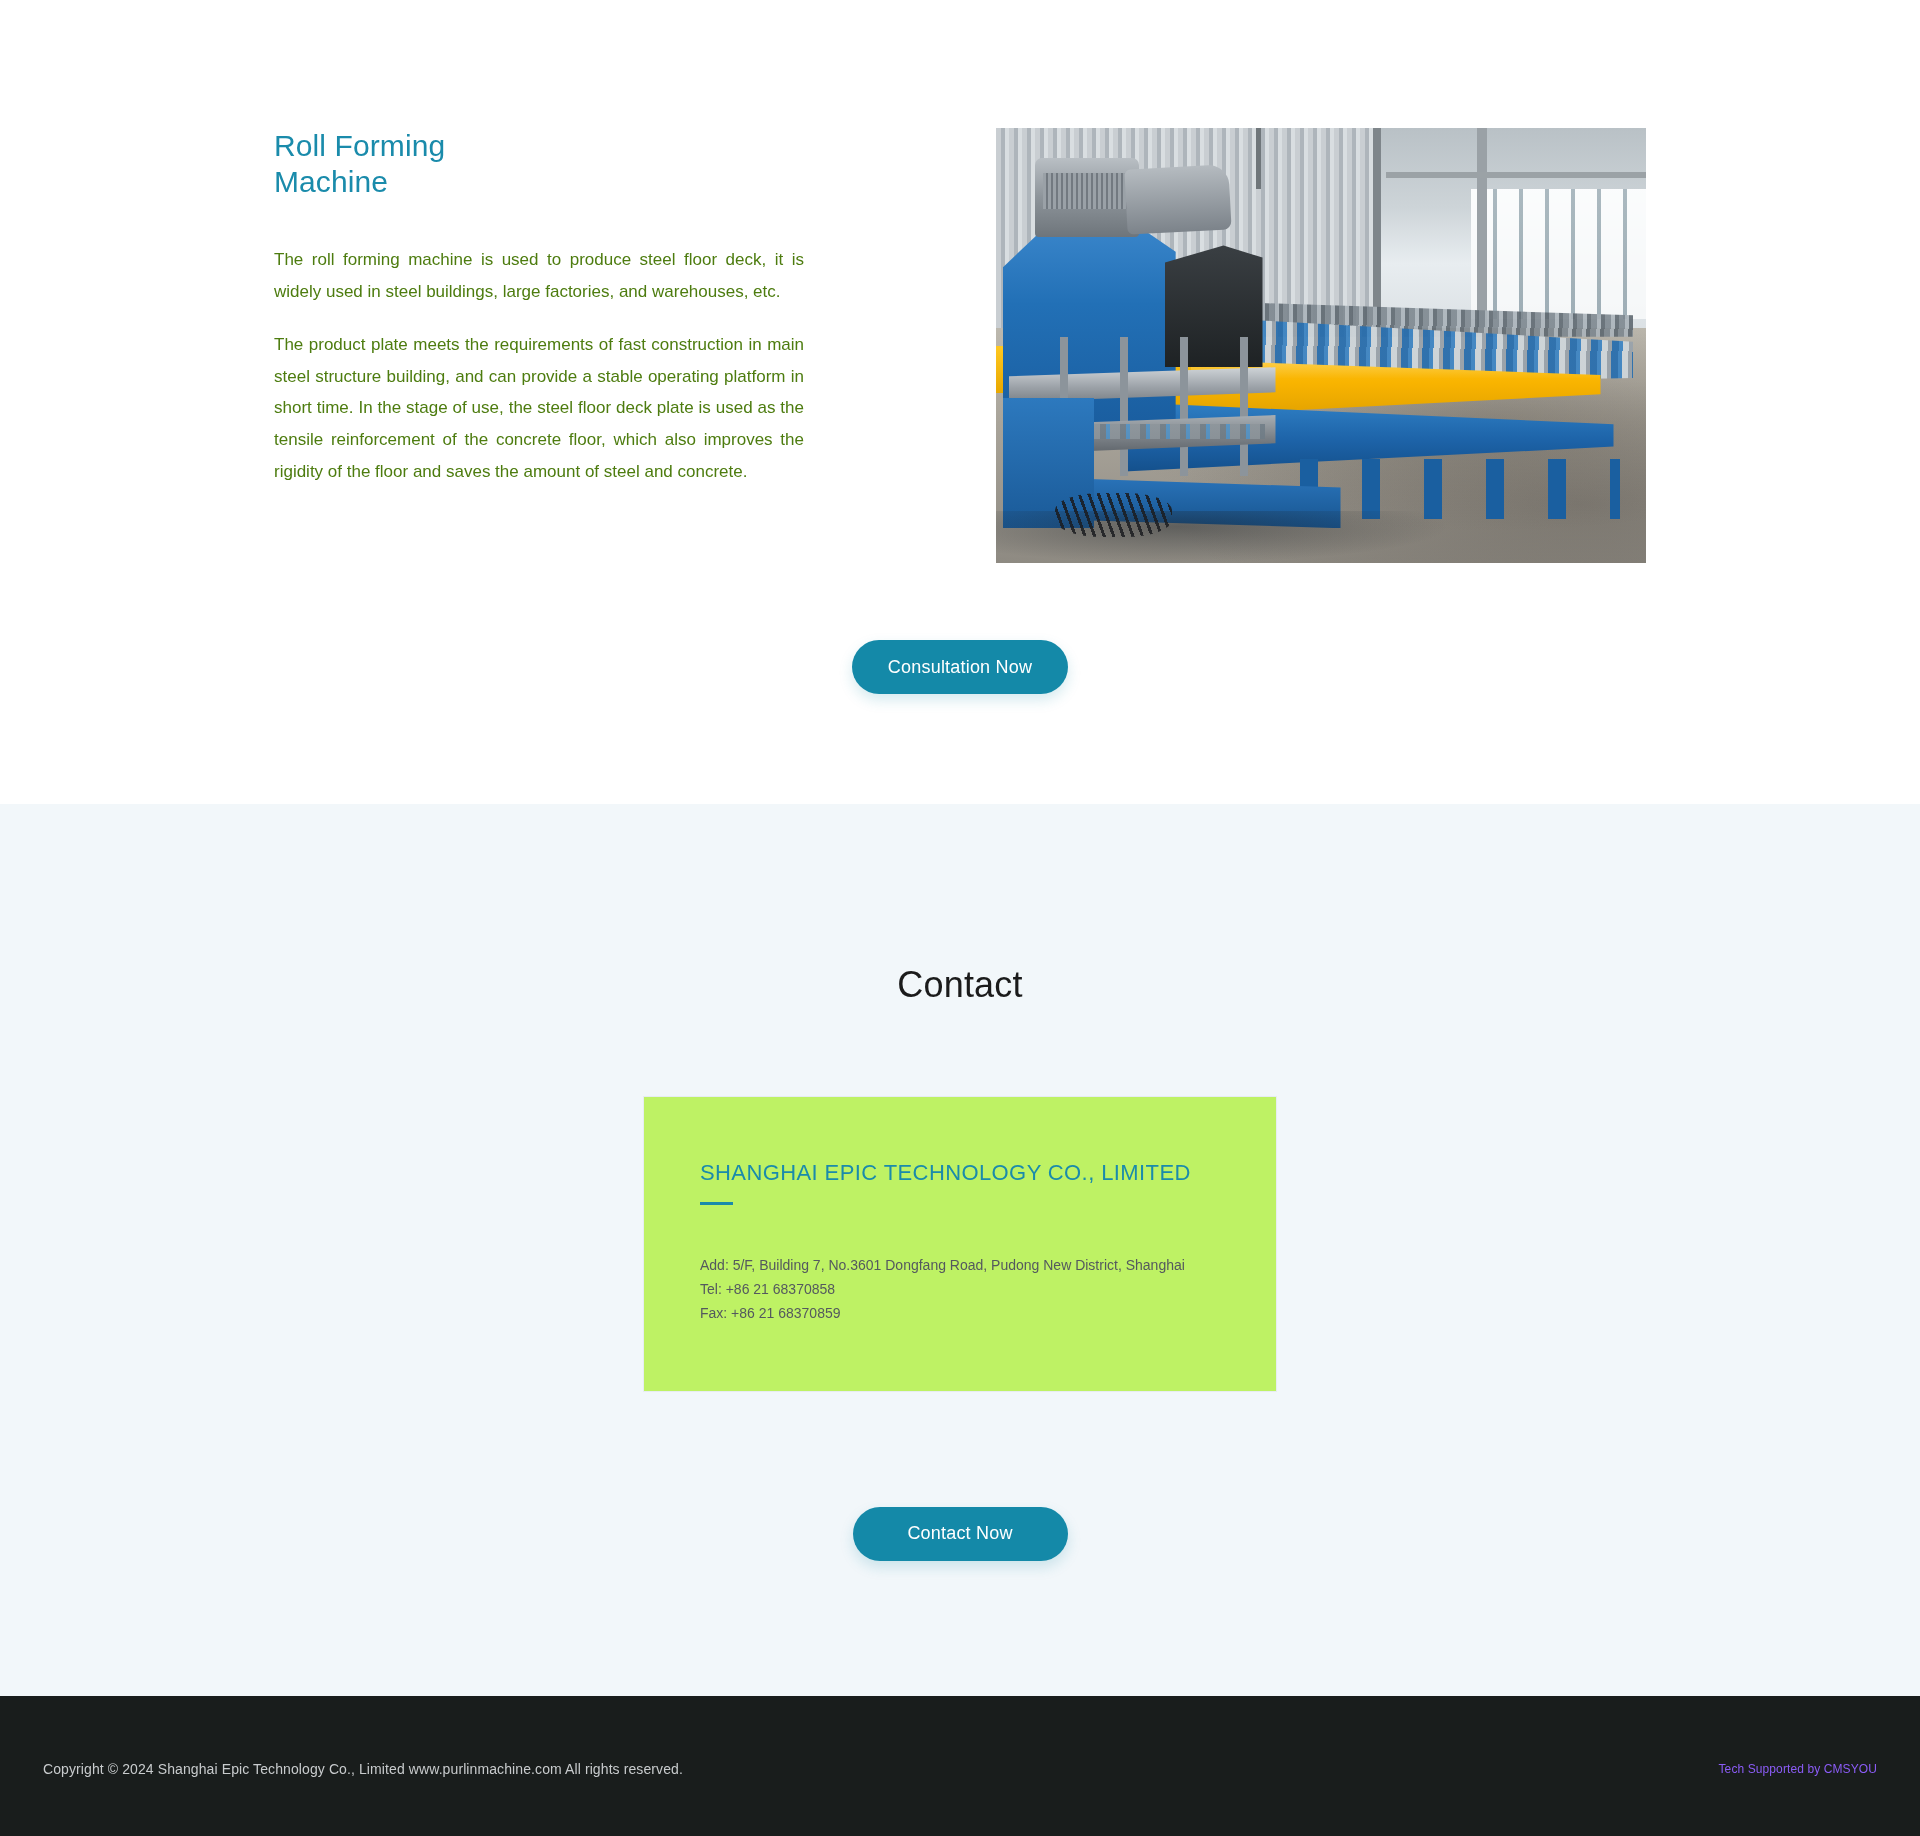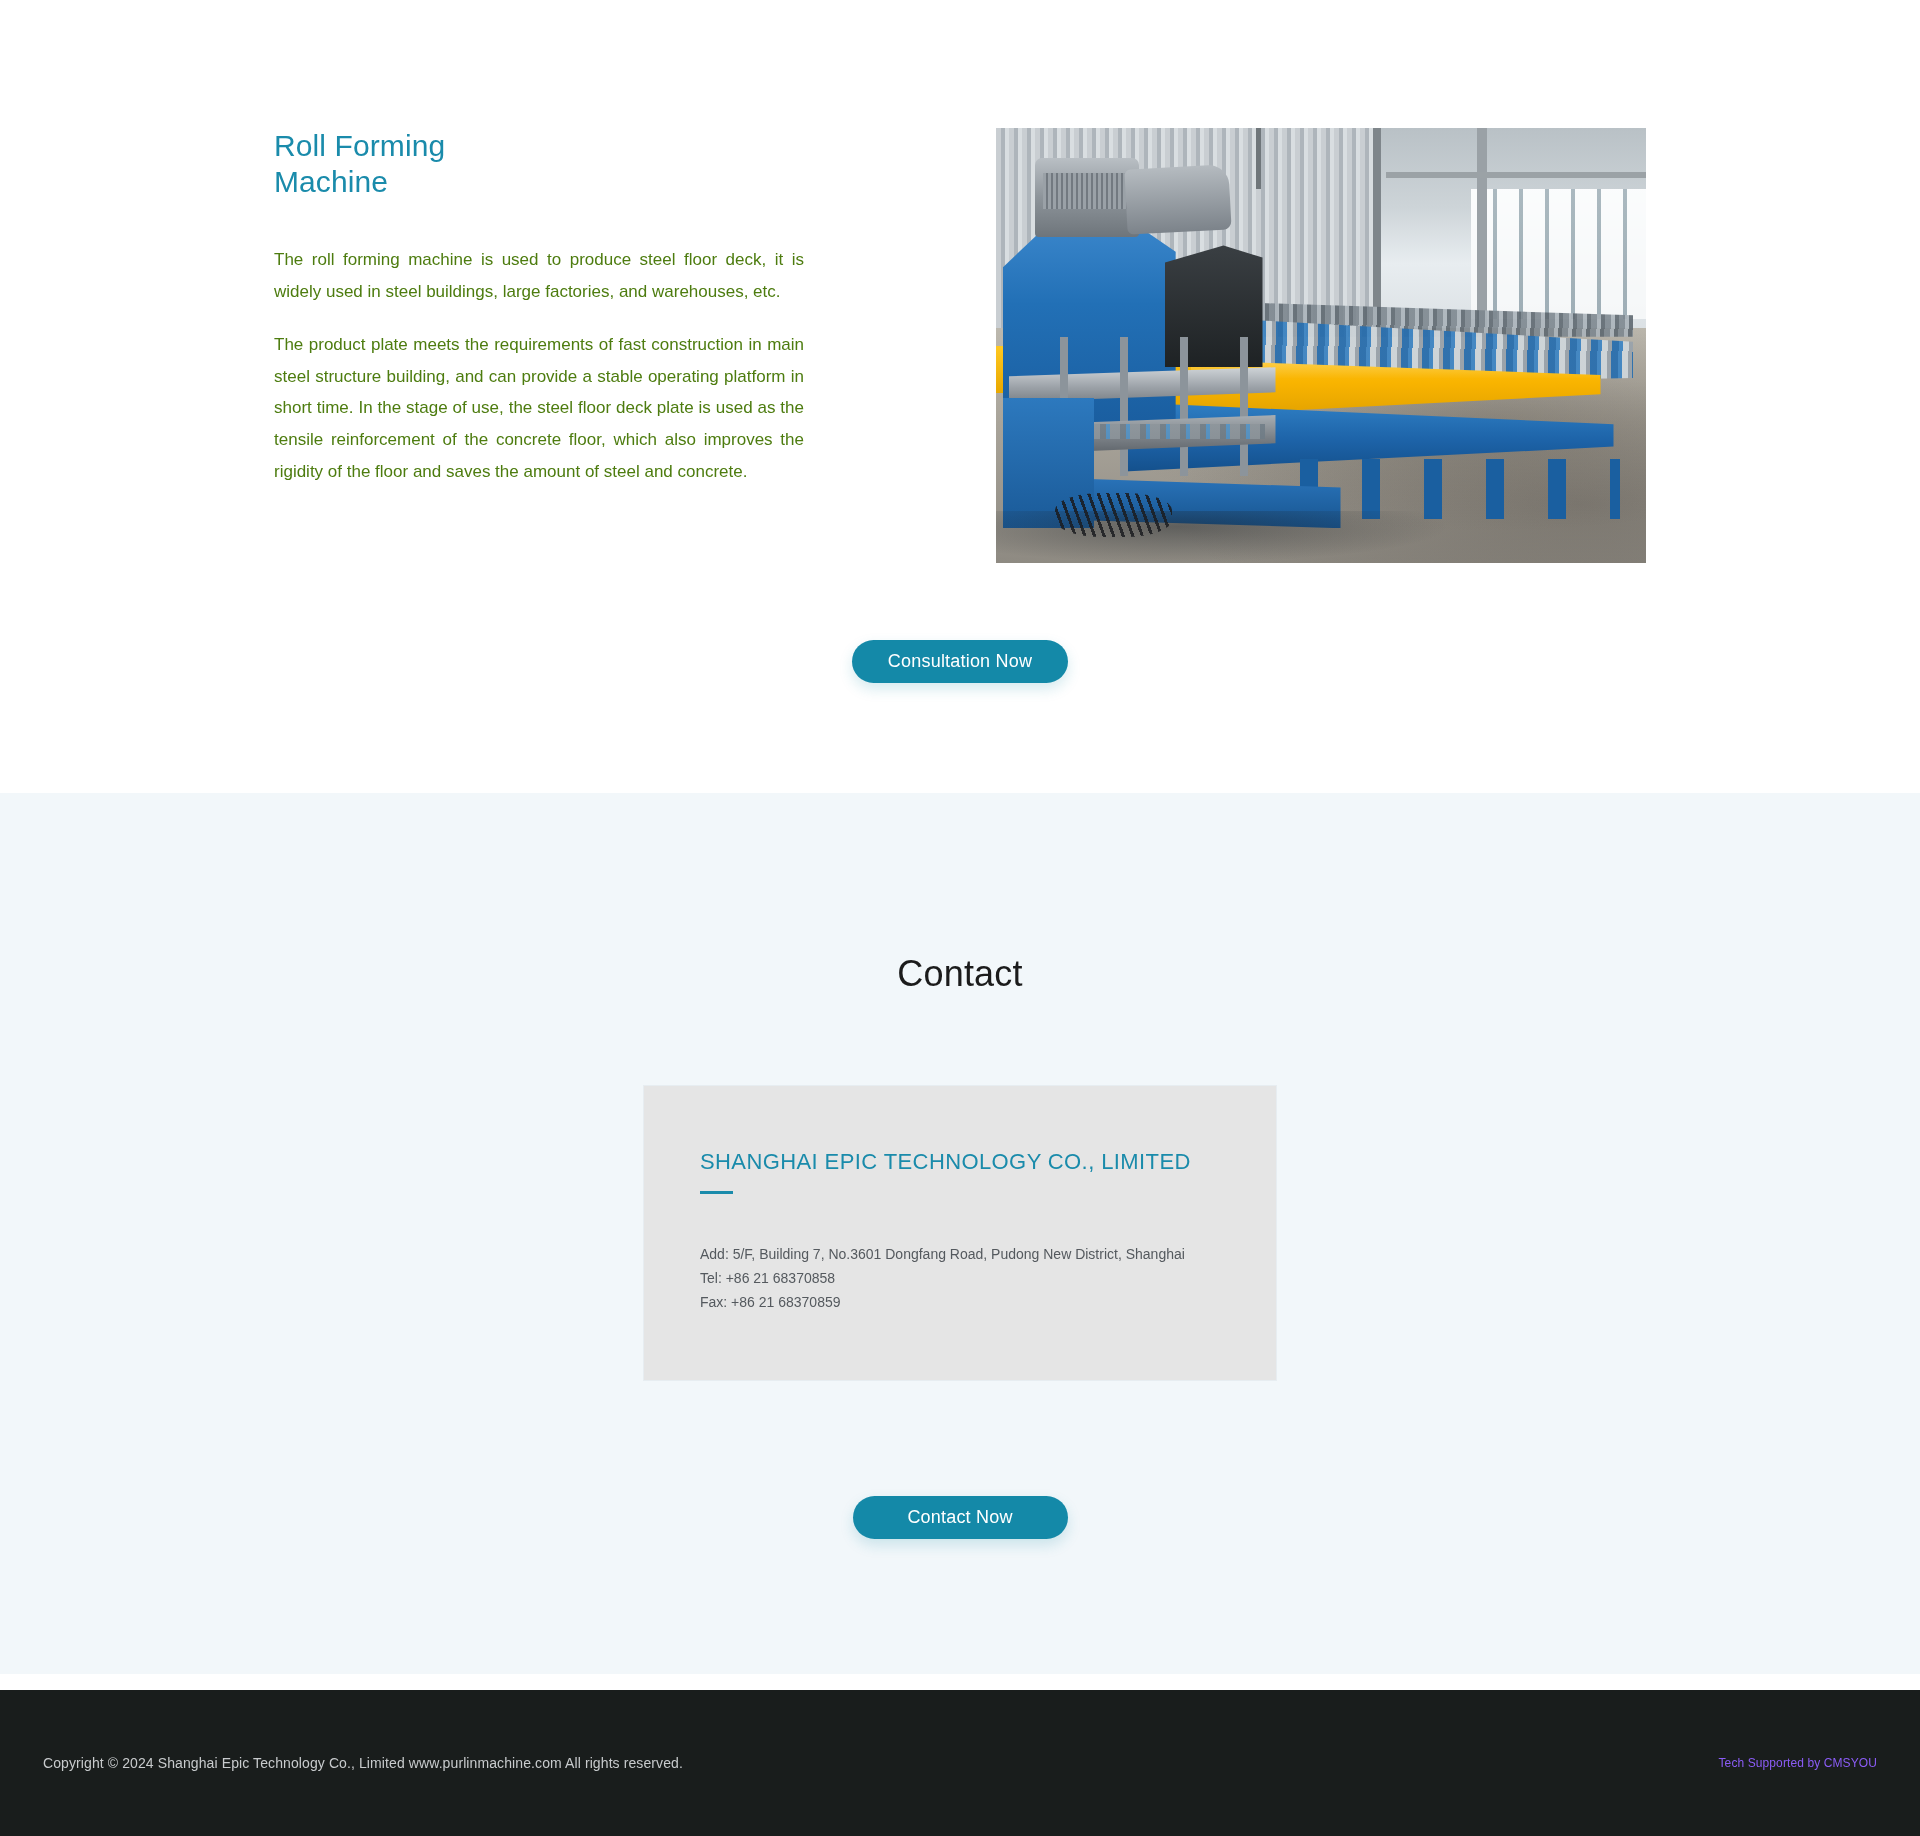--- a/index.html
+++ b/index.html
@@ -259,21 +259,21 @@
     display: inline-flex;
     align-items: center;
     justify-content: center;
     background: #1489a8;
     color: #ffffff;
     font-size: 18px;
     font-weight: 400;
     border: none;
     border-radius: 40px;
     padding: 0 36px;
-    height: 43px;
+    height: 54px;
     min-width: 215px;
     cursor: pointer;
     box-shadow: 0 6px 14px rgba(20,137,168,0.18);
     letter-spacing: 0.2px;
   }
 
   
   .contact-section {
     background: #f2f7fa;
     padding: 160px 0 135px 0;
@@ -284,21 +284,21 @@
     font-size: 36px;
     font-weight: 400;
     color: #1b1b1b;
     letter-spacing: 0.2px;
     margin-bottom: 90px;
   }
 
   .contact-card {
     width: 634px;
     margin: 0 auto;
-    background: #e5e5e5;
+    background: #bef264;
     border: 1px solid #e7edf1;
     padding: 62px 56px 66px 56px;
   }
 
   .company-name {
     font-size: 22px;
     font-weight: 400;
     color: #1a8bab;
     letter-spacing: 0.4px;
     line-height: 1.3;

